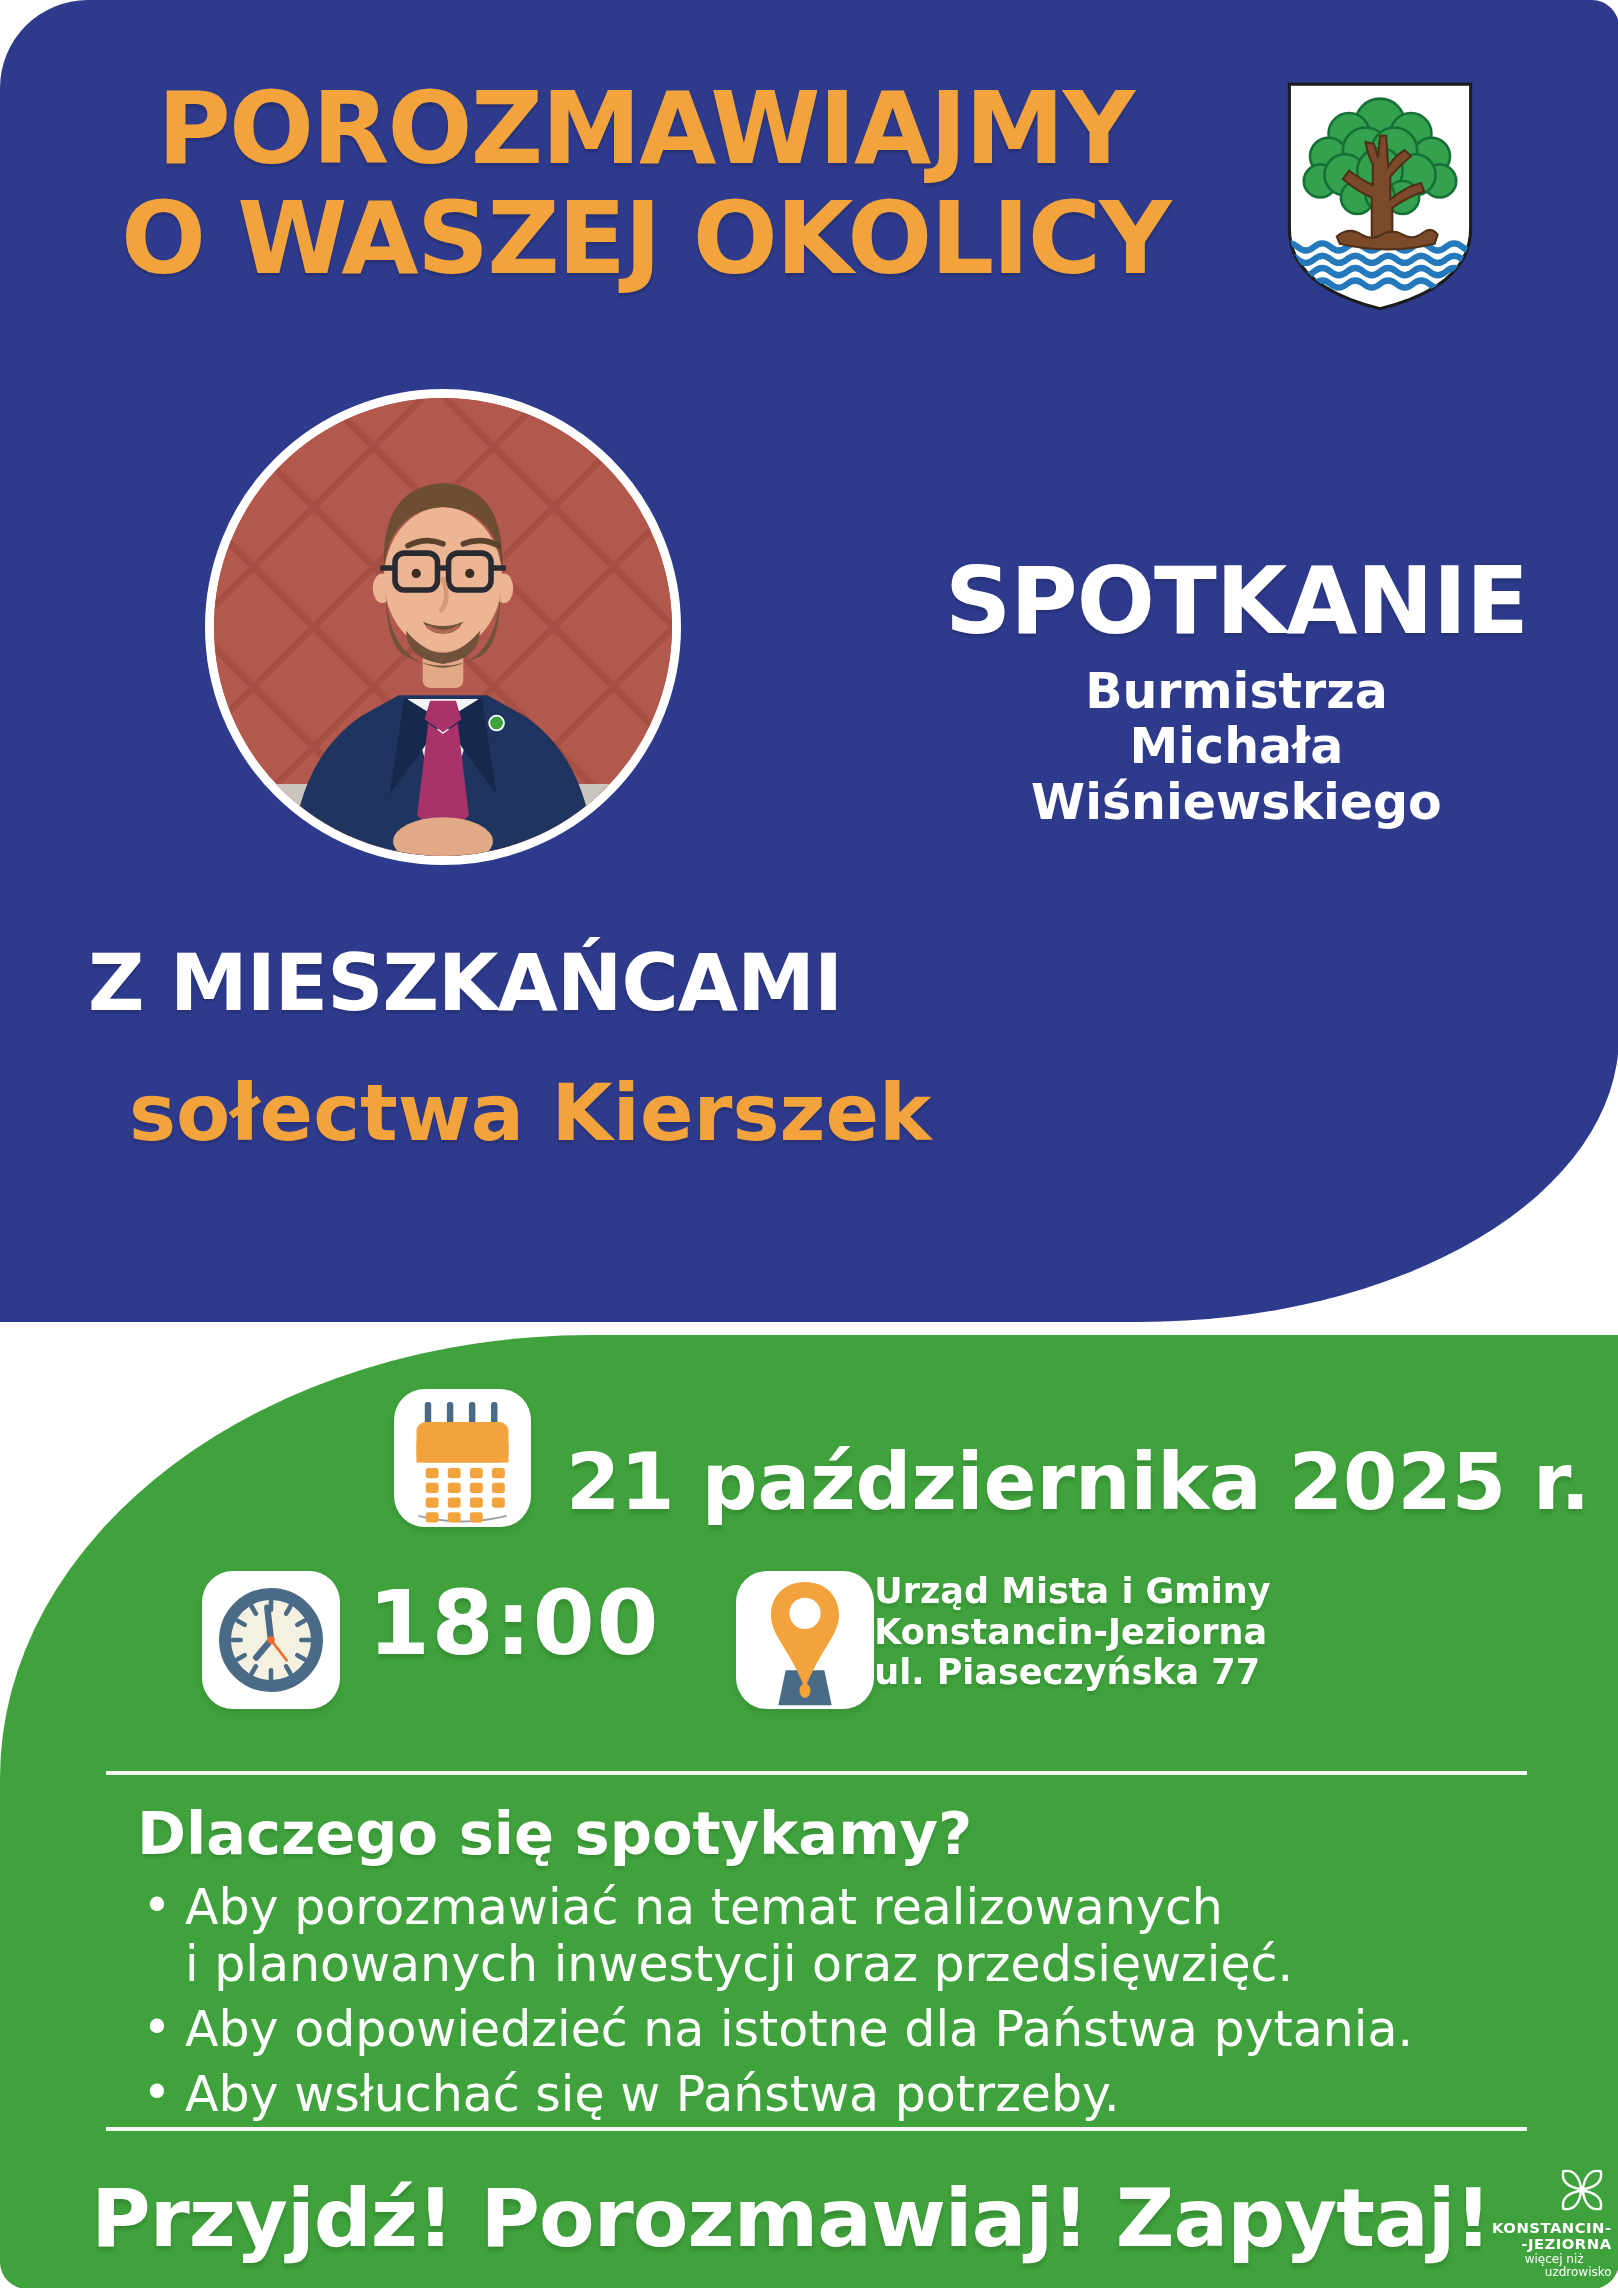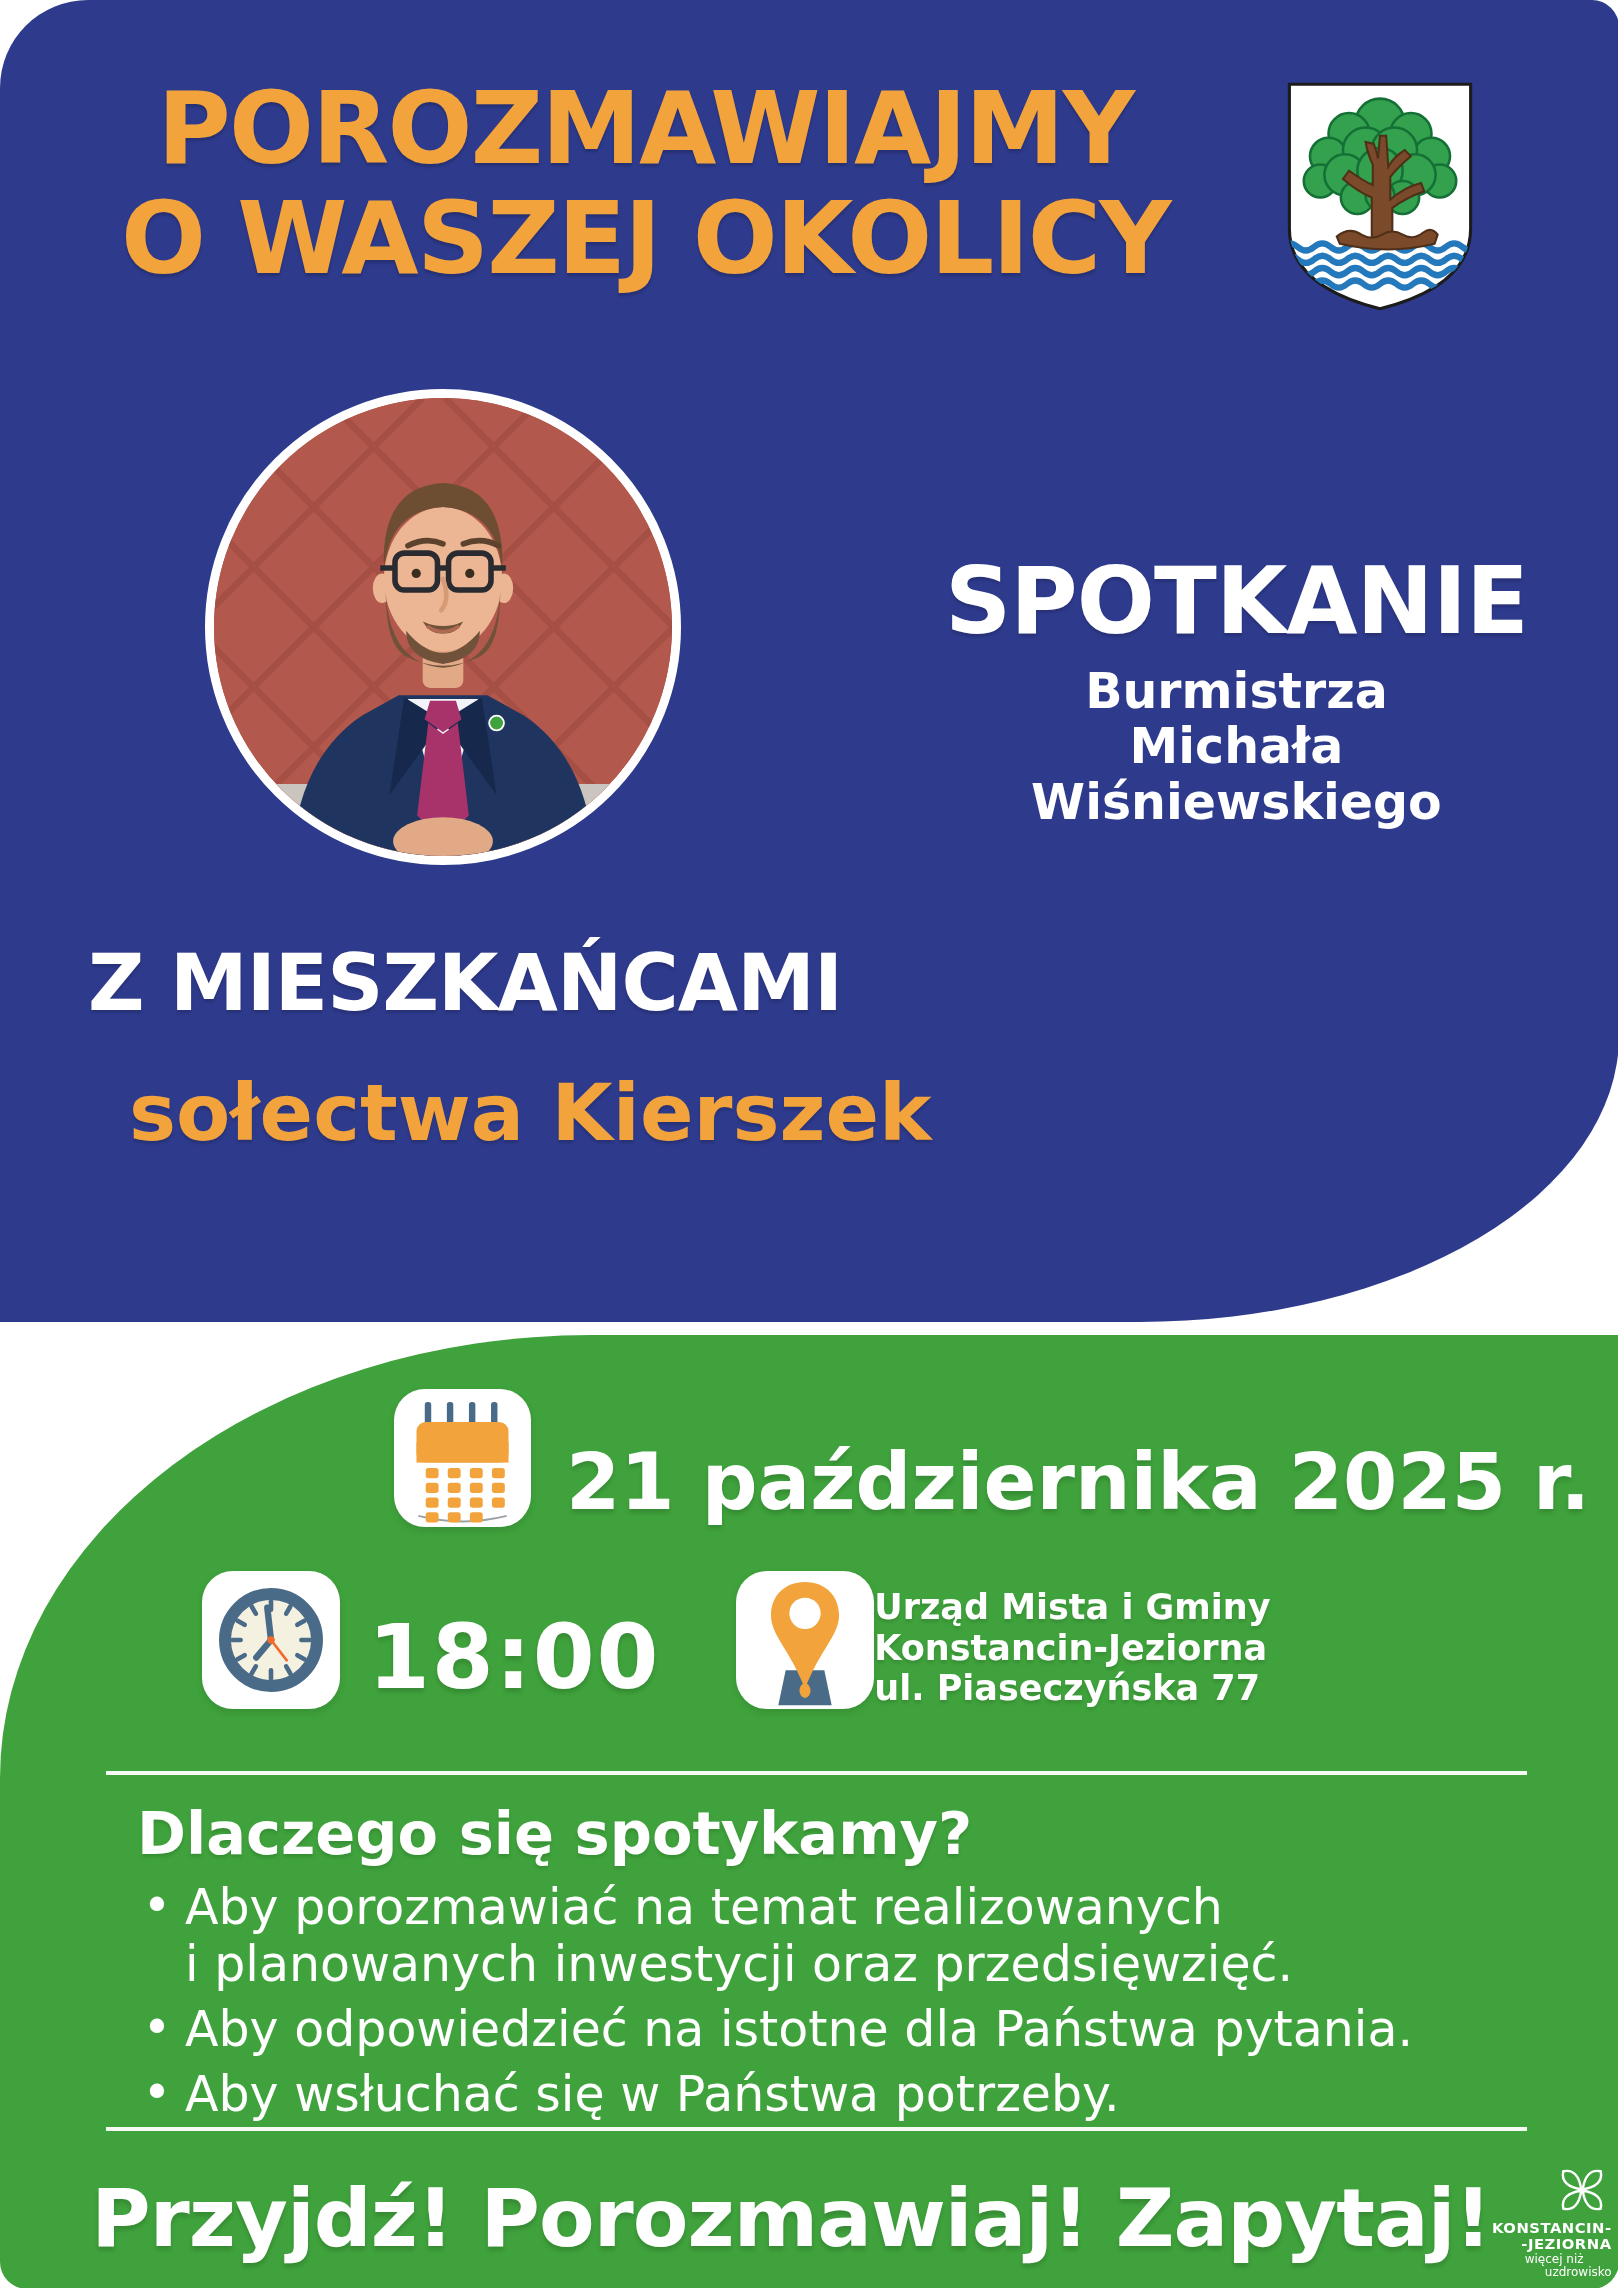--- a/index.html
+++ b/index.html
@@ -41,21 +41,21 @@
   .area-line{
     position:absolute;left:129px;top:1067px;font-size:79px;font-weight:800;
     color:var(--orange);white-space:nowrap;text-shadow:0 2.8px 2.8px rgba(0,0,0,.15);
   }
   
   .tile{background:#ffffff;border-radius:31px;box-shadow:0 3.7px 7.4px rgba(0,0,0,.10);}
   .date-row{position:absolute;left:362px;top:54px;display:flex;align-items:flex-end;margin-left:32px;}
   .tile.cal{width:137px;height:138px;}
   .date-text{margin-left:35px;font-size:78px;font-weight:800;white-space:nowrap;
     text-shadow:0 3.7px 4.6px rgba(0,0,0,.14);}
-  .time-row{position:absolute;left:202px;top:236px;display:flex;align-items:flex-end;}
+  .time-row{position:absolute;left:202px;top:236px;display:flex;align-items:flex-start;}
   .tile.clk{width:138px;height:138px;}
   .time-text{margin-left:28px;font-size:89px;font-weight:800;letter-spacing:1.8px;
     text-shadow:0 3.7px 4.6px rgba(0,0,0,.14);}
   .tile.pin{width:138px;height:138px;margin-left:76px;}
   .addr{font-size:35px;font-weight:700;line-height:1.16;
     text-shadow:0 2.8px 3.7px rgba(0,0,0,.12);}
   .divider{position:absolute;left:106px;right:92px;height:3.7px;background:rgba(255,255,255,.95);}
   .div1{top:436px;}
   .div2{top:792px;}
   .why-heading{position:absolute;left:137px;top:464px;font-size:59px;font-weight:800;

